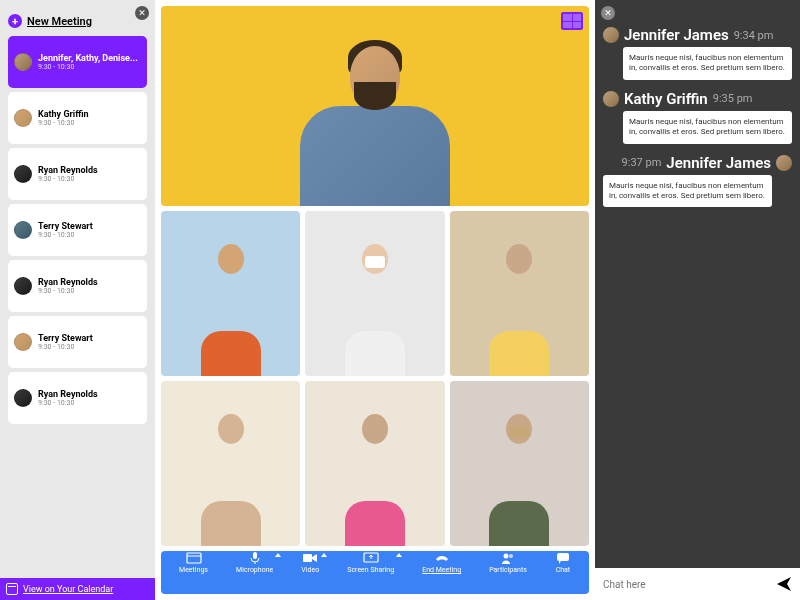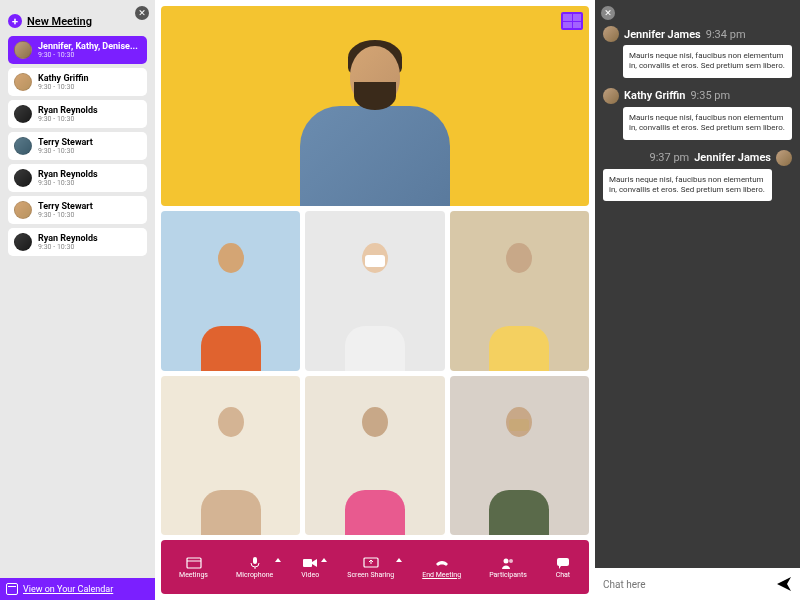--- a/index.html
+++ b/index.html
@@ -3,21 +3,21 @@
 <meta charset="utf-8">
 <style>
 *{box-sizing:border-box;margin:0;padding:0;font-family:-apple-system,BlinkMacSystemFont,'Segoe UI',Roboto,sans-serif}
 body{background:#fff;width:800px;height:600px;overflow:hidden;display:flex}
 .sidebar{width:155px;background:#e8e8e8;padding:8px;position:relative;display:flex;flex-direction:column}
 .close-btn{position:absolute;top:6px;right:6px;width:14px;height:14px;border-radius:50%;background:#555;color:#fff;display:flex;align-items:center;justify-content:center;font-size:9px;cursor:pointer}
 .new-meeting{display:flex;align-items:center;gap:5px;margin-top:6px;margin-bottom:8px;cursor:pointer}
 .plus-icon{width:14px;height:14px;border-radius:50%;background:#7b1fff;color:#fff;display:flex;align-items:center;justify-content:center;font-size:11px;font-weight:bold}
 .new-meeting-label{font-size:11px;text-decoration:underline;font-weight:600}
 .section-title{font-size:15px;font-weight:700;margin:6px 0 5px 0}
-.meeting-card{background:#fff;border-radius:5px;padding:5px 6px;margin-bottom:4px;display:flex;align-items:center;gap:6px;cursor:pointer}
+.meeting-card{background:#fff;border-radius:5px;padding:17px 6px;margin-bottom:4px;display:flex;align-items:center;gap:6px;cursor:pointer}
 .meeting-card.active{background:#7b1fff}
 .avatar{width:18px;height:18px;border-radius:50%;background:linear-gradient(135deg,#c0a080,#8b6f47);flex-shrink:0;border:1px solid rgba(0,0,0,0.1)}
 .avatar.a2{background:linear-gradient(135deg,#d4a574,#b8935f)}
 .avatar.a3{background:linear-gradient(135deg,#3a3a3a,#1a1a1a)}
 .avatar.a4{background:linear-gradient(135deg,#5a7a8a,#3a5a6a)}
 .meeting-info{display:flex;flex-direction:column;min-width:0}
 .meeting-name{font-size:9px;font-weight:700;white-space:nowrap;overflow:hidden;text-overflow:ellipsis}
 .meeting-card.active .meeting-name{color:#fff}
 .meeting-time{font-size:7px;color:#888}
 .meeting-card.active .meeting-time{color:rgba(255,255,255,0.8)}
@@ -45,34 +45,34 @@
 .tperson{width:70%;height:85%;position:relative}
 .thead{width:26px;height:30px;border-radius:50%;position:absolute;top:8px;left:50%;transform:translateX(-50%)}
 .tbody{width:60px;height:45px;border-radius:20px 20px 0 0;position:absolute;bottom:0;left:50%;transform:translateX(-50%)}
 .thumb:nth-child(1) .thead{background:#d4a574}.thumb:nth-child(1) .tbody{background:#e0632f}
 .thumb:nth-child(2) .thead{background:#e8c8a8}.thumb:nth-child(2) .tbody{background:#f0f0f0}
 .thumb:nth-child(3) .thead{background:#c8a888}.thumb:nth-child(3) .tbody{background:#f4d060}
 .thumb:nth-child(4) .thead{background:#d4b494}.thumb:nth-child(4) .tbody{background:#d4b494}
 .thumb:nth-child(5) .thead{background:#c8a888}.thumb:nth-child(5) .tbody{background:#e85a8f}
 .thumb:nth-child(6) .thead{background:#c8a888}.thumb:nth-child(6) .tbody{background:#5a6a4a}
 .mask{width:20px;height:12px;background:#fff;border-radius:3px;position:absolute;top:20px;left:50%;transform:translateX(-50%)}
-.toolbar{height:54px;background:#be185d;border-radius:4px;display:flex;align-items:center;justify-content:space-around;padding:0 4px}
+.toolbar{height:43px;background:#3b82f6;border-radius:4px;display:flex;align-items:flex-start;justify-content:space-around;padding:0 4px}
 .tool{display:flex;flex-direction:column;align-items:center;gap:1px;cursor:pointer;color:#fff;position:relative}
 .tool-icon{width:16px;height:14px;position:relative}
 .tool-label{font-size:7px;white-space:nowrap}
 .tool.underline .tool-label{text-decoration:underline}
 .chev{position:absolute;top:2px;right:-8px;width:0;height:0;border-left:3px solid transparent;border-right:3px solid transparent;border-bottom:4px solid #fff}
 .chat-panel{width:205px;background:#3a3a3a;display:flex;flex-direction:column;position:relative}
 .chat-close{position:absolute;top:6px;left:6px;width:14px;height:14px;border-radius:50%;background:#888;color:#fff;display:flex;align-items:center;justify-content:center;font-size:9px;cursor:pointer;z-index:2}
 .chat-messages{flex:1;padding:26px 8px 8px 8px;overflow:hidden}
 .msg{margin-bottom:10px}
 .msg-head{display:flex;align-items:center;gap:5px;margin-bottom:3px}
 .msg-head.right{flex-direction:row-reverse}
 .msg-avatar{width:16px;height:16px;border-radius:50%;background:linear-gradient(135deg,#c0a080,#8b6f47);flex-shrink:0}
-.msg-name{color:#fff;font-size:11px;font-weight:600}
+.msg-name{color:#fff;font-size:15px;font-weight:600}
 .msg-time{color:#aaa;font-size:11px}
 .msg-bubble{background:#fff;border-radius:3px;padding:6px;font-size:8px;line-height:1.3;color:#333;margin-left:20px}
 .msg-bubble.right{margin-left:0;margin-right:20px}
 .chat-input-bar{background:#fff;padding:8px;display:flex;align-items:center;gap:14px}
 .chat-input{flex:1;border:none;outline:none;font-size:10px;color:#888}
 .send-icon{width:16px;height:16px;cursor:pointer}
 .fade{position:absolute;bottom:40px;left:0;right:0;height:50px;background:linear-gradient(transparent,#e8e8e8);pointer-events:none}
 .sidebar{position:relative}
 </style>
 </head>

